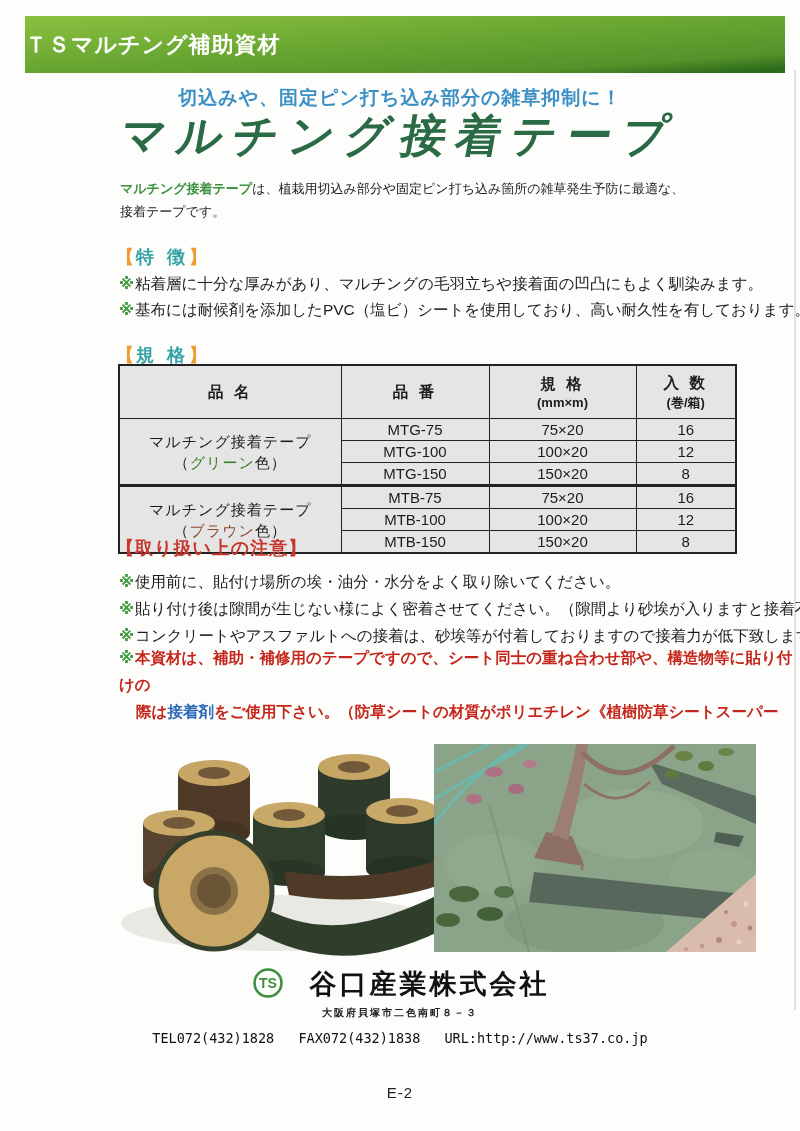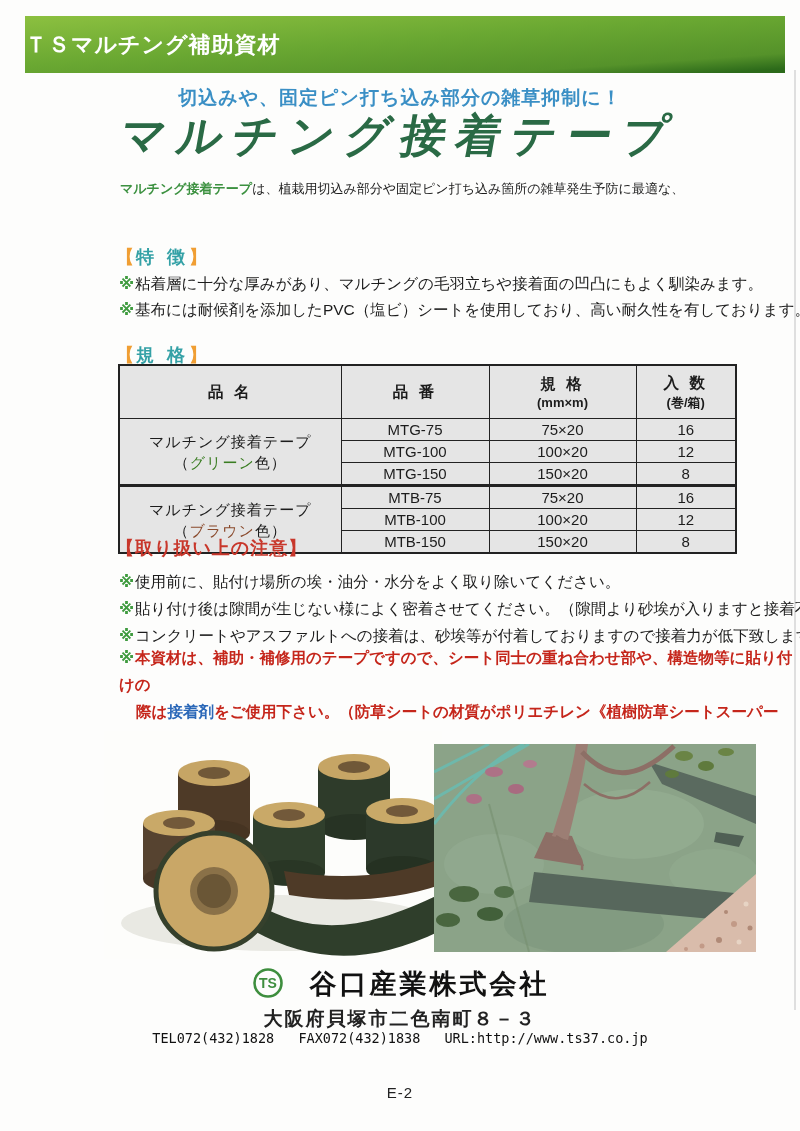--- a/index.html
+++ b/index.html
@@ -48,21 +48,21 @@
   .link{color:var(--link_blue);}
 
   .photo{position:absolute;}
   #photo-rolls{left:104px;top:731px;}
   #photo-field{left:434px;top:744px;}
 
   .footer-company{position:absolute;top:966px;left:0;width:100%;display:flex;
                   align-items:flex-start;justify-content:center;gap:25px;}
   .company-name{font-size:27px;font-weight:bold;letter-spacing:3px;color:#111;}
   .footer-addr{position:absolute;top:1006px;left:0;width:100%;text-align:center;
-               font-size:19px;letter-spacing:2px;font-weight:bold;color:#222;}
+               font-size:10px;letter-spacing:2px;font-weight:bold;color:#222;}
   .footer-contact{position:absolute;top:1030px;left:0;width:100%;text-align:center;
                   font-size:13.5px;font-family:"DejaVu Sans Mono",monospace;color:#111;}
   .footer-contact span{margin:0 8px;}
   .pagenum{position:absolute;top:1084px;left:0;width:100%;text-align:center;
            font-size:15px;color:#222;letter-spacing:1px;}
 </style>
 </head>
 <body>
 
 <div class="page">
@@ -74,20 +74,21 @@
 
   <div class="subtitle">切込みや、固定ピン打ち込み部分の雑草抑制に！</div>
   <div class="title">
     <span>マルチング接着テープ</span>
   </div>
 
   <div class="intro">
     <div>
       <span class="lead">マルチング接着テープ</span><span>は、植栽用切込み部分や固定ピン打ち込み箇所の雑草発生予防に最適な、</span>
     </div>
+    <div>接着テープです。</div>
   </div>
 
   <div class="sec-head" style="top:245px;">
     <span class="bk">【</span><span class="teal lbl">特 徴</span><span class="bk">】</span>
   </div>
   <div class="list" style="top:271px;">
     <div class="item">
       <span class="marker">※</span><span>粘着層に十分な厚みがあり、マルチングの毛羽立ちや接着面の凹凸にもよく馴染みます。</span>
     </div>
     <div class="item">

